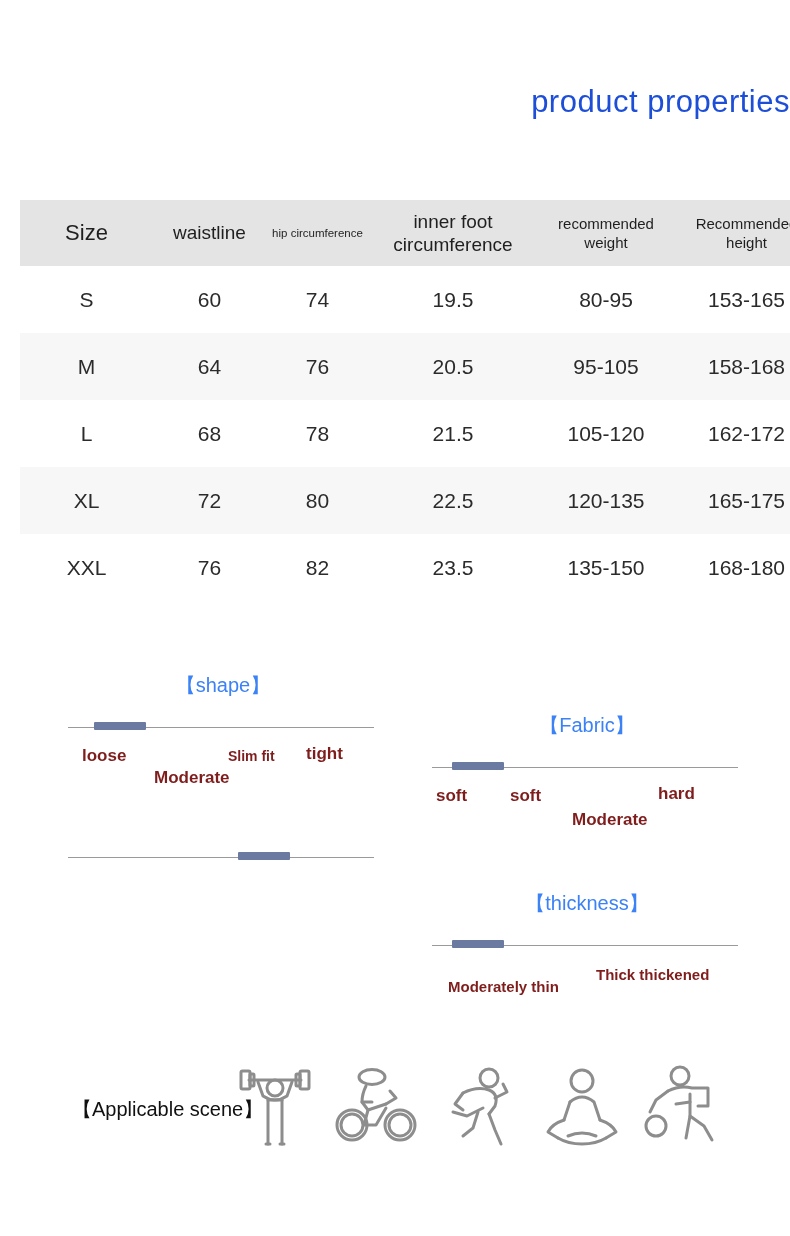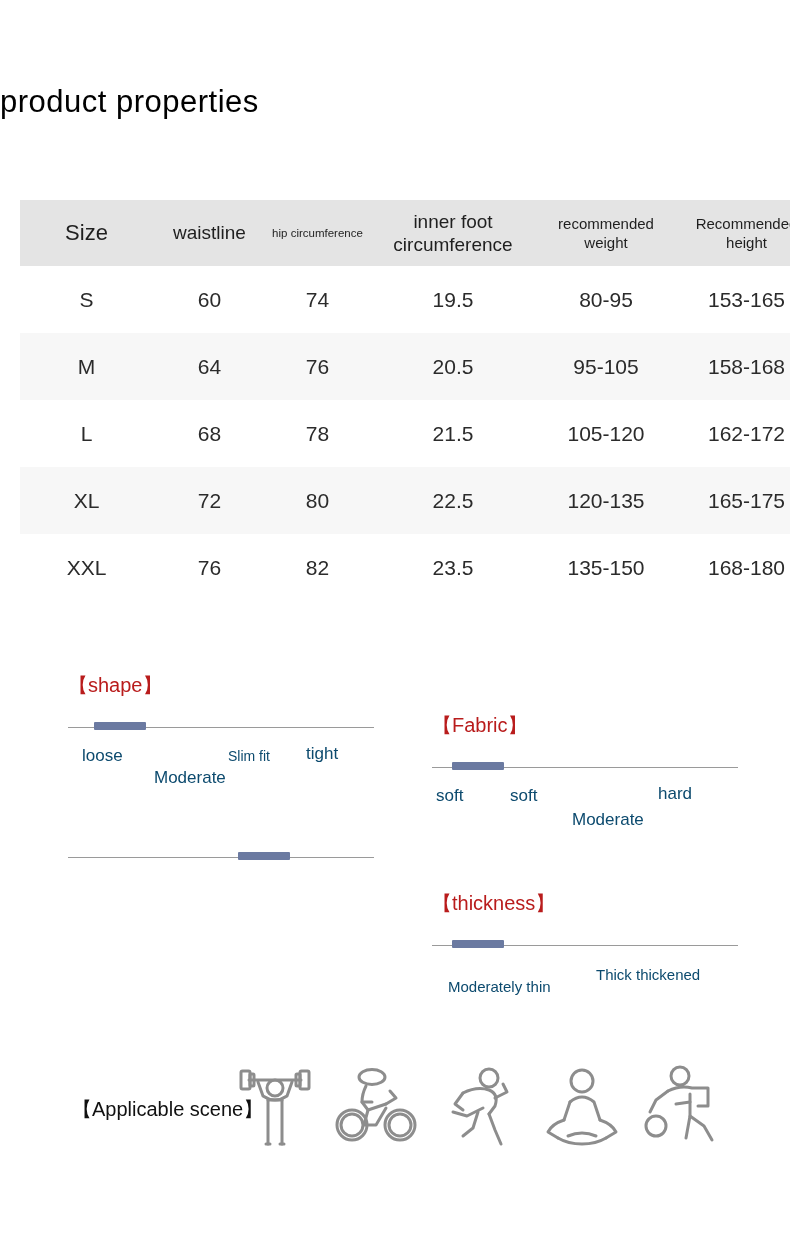--- a/index.html
+++ b/index.html
@@ -11,24 +11,24 @@
     height: 1236px;
     background: #ffffff;
     font-family: "Liberation Sans", sans-serif;
     color: #333333;
     overflow: hidden;
     position: relative;
   }
 
   
   .page-title {
-    text-align: left;
+    text-align: right;
     font-size: 31px;
     font-weight: 400;
-    color: #000000;
+    color: #1d4ed8;
     letter-spacing: 0.5px;
     position: absolute;
     left: 0;
     right: 0;
     top: 82px;
     line-height: 40px;
   }
 
   
   .size-table {
@@ -81,24 +81,25 @@
     position: absolute;
     width: 310px;
   }
   .attr-block.col-l { left: 68px; }
   .attr-block.col-r { left: 432px; margin-top: 40px; }
   .attr-block.row-1 { top: 0px; }
   .attr-block.row-2 { top: 178px; }
 
   .attr-title {
     font-size: 20px;
-    color: #b91c1c;
+    color: #3b82f6;
     line-height: 26px;
     margin-bottom: 22px;
     white-space: nowrap;
+    text-align: center;
   }
   .slider {
     position: relative;
     width: 306px;
     height: 16px;
   }
   .slider-track {
     position: absolute;
     left: 0;
     top: 7px;
@@ -114,22 +115,23 @@
     background: #6b7aa1;
     border-radius: 1px;
   }
   .slider-labels {
     position: relative;
     height: 70px;
     margin-top: 6px;
   }
   .slider-labels span {
     position: absolute;
-    color: #0c4a6e;
+    color: #7f1d1d;
     display: block;
+    font-weight: bold;
   }
 
   
   .scene-row {
     position: absolute;
     left: 0;
     top: 1058px;
     width: 790px;
     height: 110px;
   }

